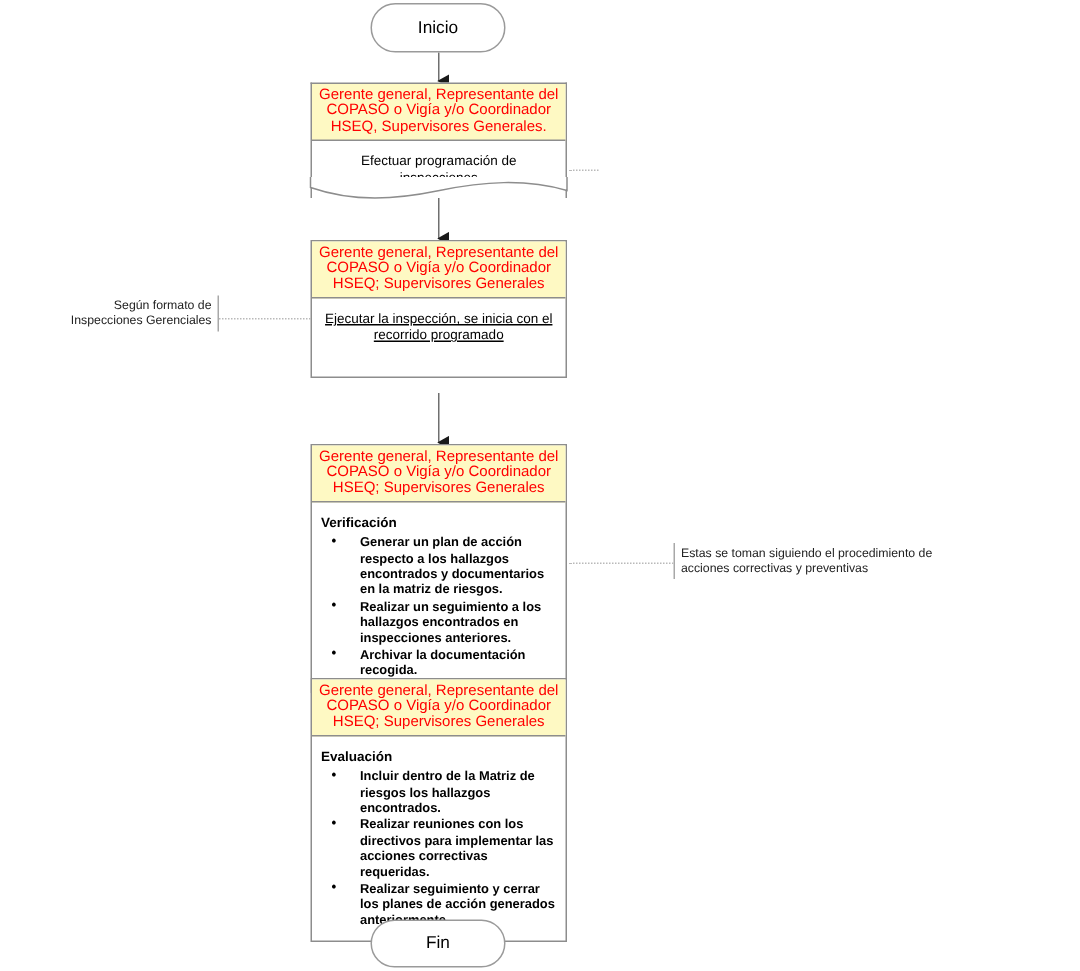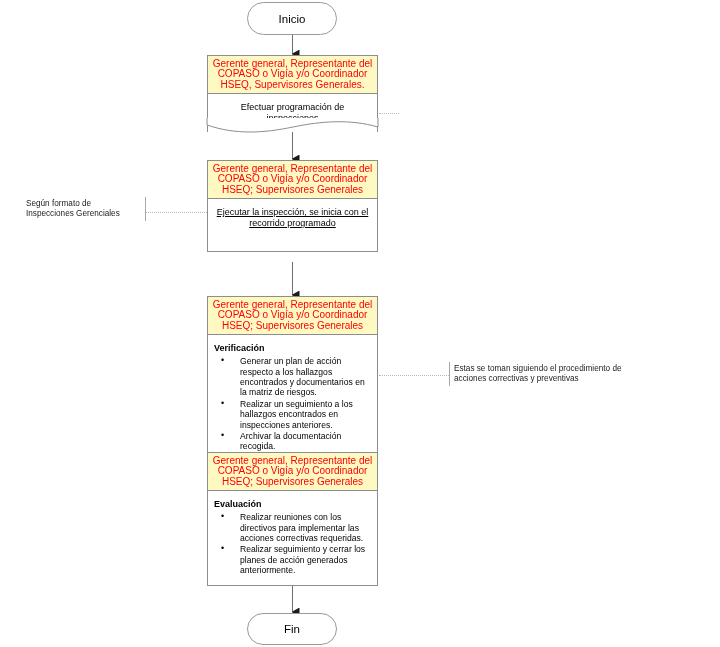--- a/index.html
+++ b/index.html
@@ -74,20 +74,21 @@
     list-style: none;
     margin: 0;
     padding: 0;
   }
   ul.proc-list > li {
     position: relative;
     padding-left: 26px;
     margin: 0 0 1px 0;
     font-size: 8.6px;
     line-height: 10.4px;
+    font-weight: bold;
   }
   ul.proc-list > li::before {
     content: "\2022";
     position: absolute;
     left: 7px;
     top: -1px;
     font-size: 9px;
     color: #000;
   }
 
@@ -115,21 +116,21 @@
   .annot {
     position: absolute;
     box-sizing: border-box;
     background: #ffffff;
     font-size: 8.2px;
     line-height: 10px;
     color: #222;
     padding: 2px 4px;
   }
   .annot-right { border-left: 1px solid #a8a8a8; text-align: left; }
-  .annot-left  { border-right: 1px solid #a8a8a8; }
+  .annot-left  { border-right: 1px solid #a8a8a8; text-align: right; }
   .annot .hl { color: #FF3B30; }
 
   #annot-1 { left: 399px; top: 100px; width: 172px; }
   #annot-2 { left: 22px;  top: 197px; width: 124px; }
   #annot-3 { left: 449px; top: 362px; width: 205px; }
 
   .dotline {
     position: absolute;
     border-top: 1px dotted #b9b9b9;
     height: 0;
@@ -192,20 +193,21 @@
         <li>Archivar la documentación recogida.</li>
       </ul>
     </div>
   </div>
 
   <div class="proc" id="proc-4">
     <div class="proc-head">Gerente general, Representante del COPASO o Vigía y/o Coordinador HSEQ; Supervisores Generales</div>
     <div class="proc-body">
       <div class="proc-title">Evaluación</div>
       <ul class="proc-list">
+        <li>Incluir dentro de la Matriz de riesgos los hallazgos encontrados.</li>
         <li>Realizar reuniones con los directivos para implementar las acciones correctivas requeridas.</li>
         <li>Realizar seguimiento y cerrar los planes de acción generados anteriormente.</li>
       </ul>
     </div>
   </div>
 
   <div class="terminator" id="terminator-end">
     <span>Fin</span>
   </div>
 

